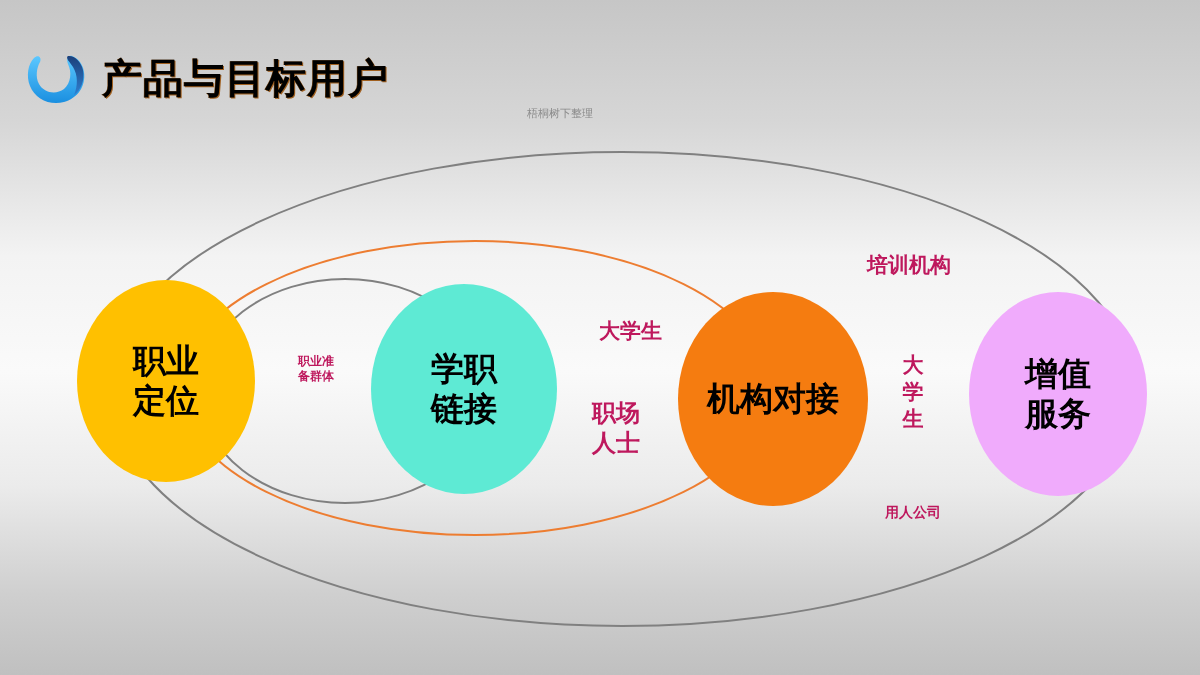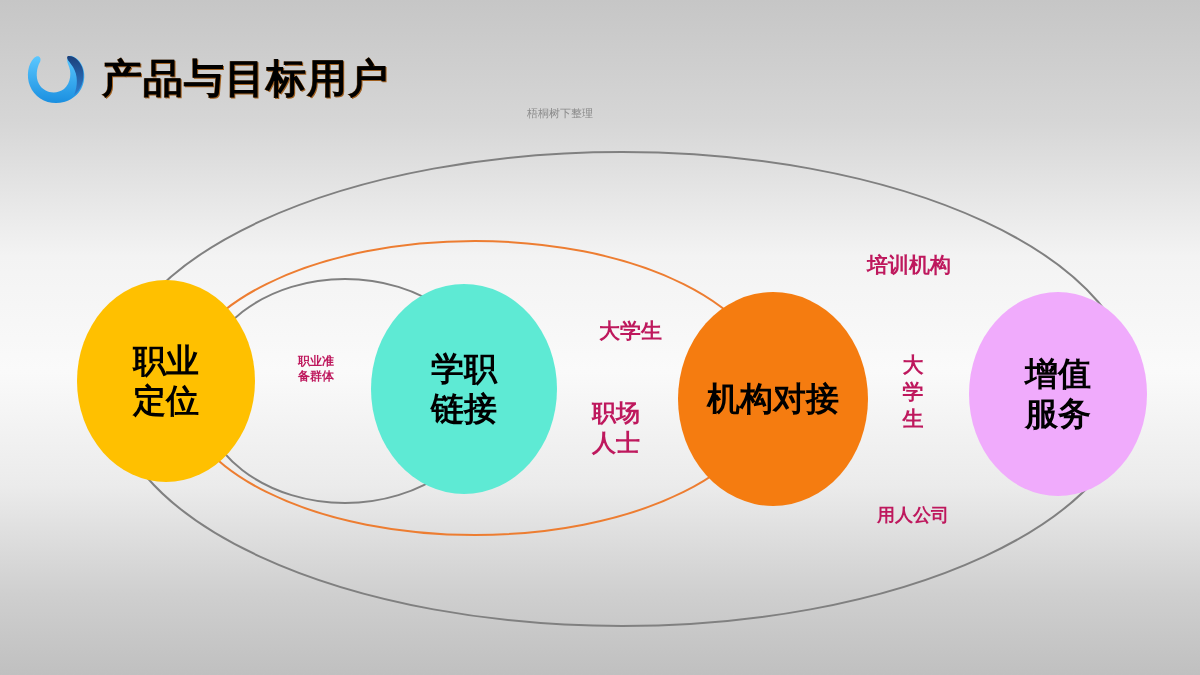--- a/index.html
+++ b/index.html
@@ -96,13 +96,13 @@
 </div>
 
 <div class="label" style="left:896px; top:352px; width:34px; font-size:21px; line-height:1.28;">
   <span style="display:block">大</span>
   <span style="display:block">学</span>
   <span style="display:block">生</span>
 </div>
 
 <div class="label" style="left:852px; top:252px; width:114px; font-size:21px;">培训机构</div>
 
-<div class="label" style="left:856px; top:504px; width:114px; font-size:18px;">用人公司</div>
+<div class="label" style="left:856px; top:504px; width:114px; font-size:14px;">用人公司</div>
 
 </body></html>

